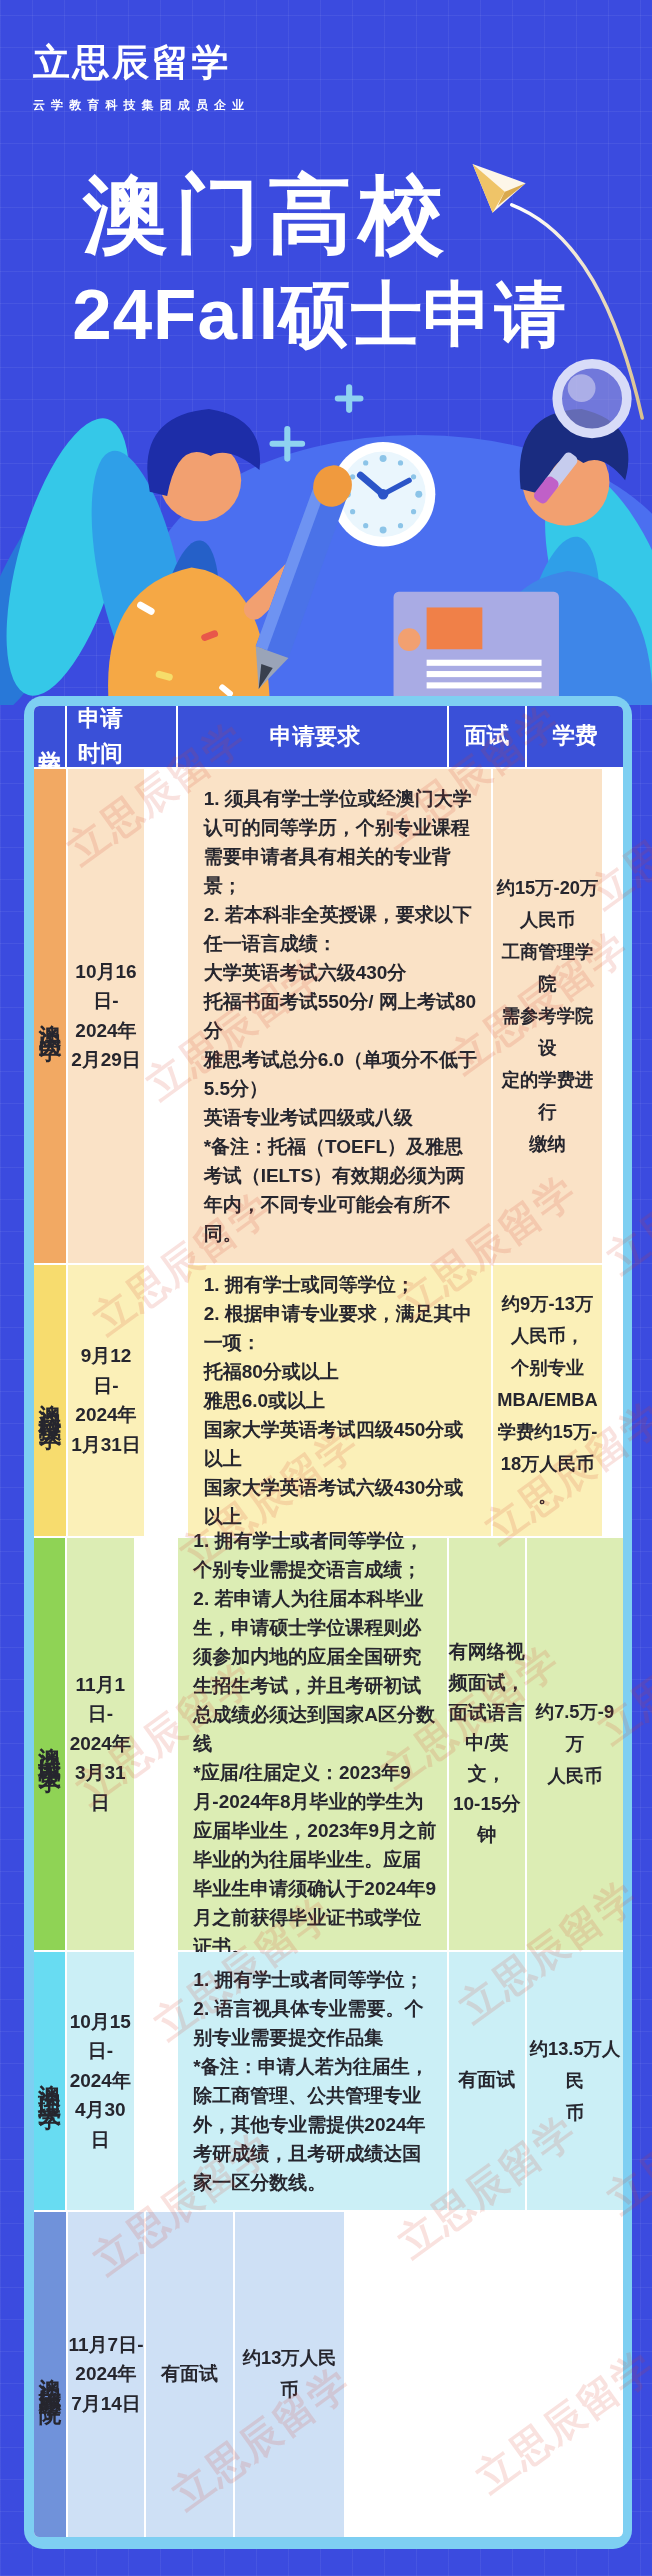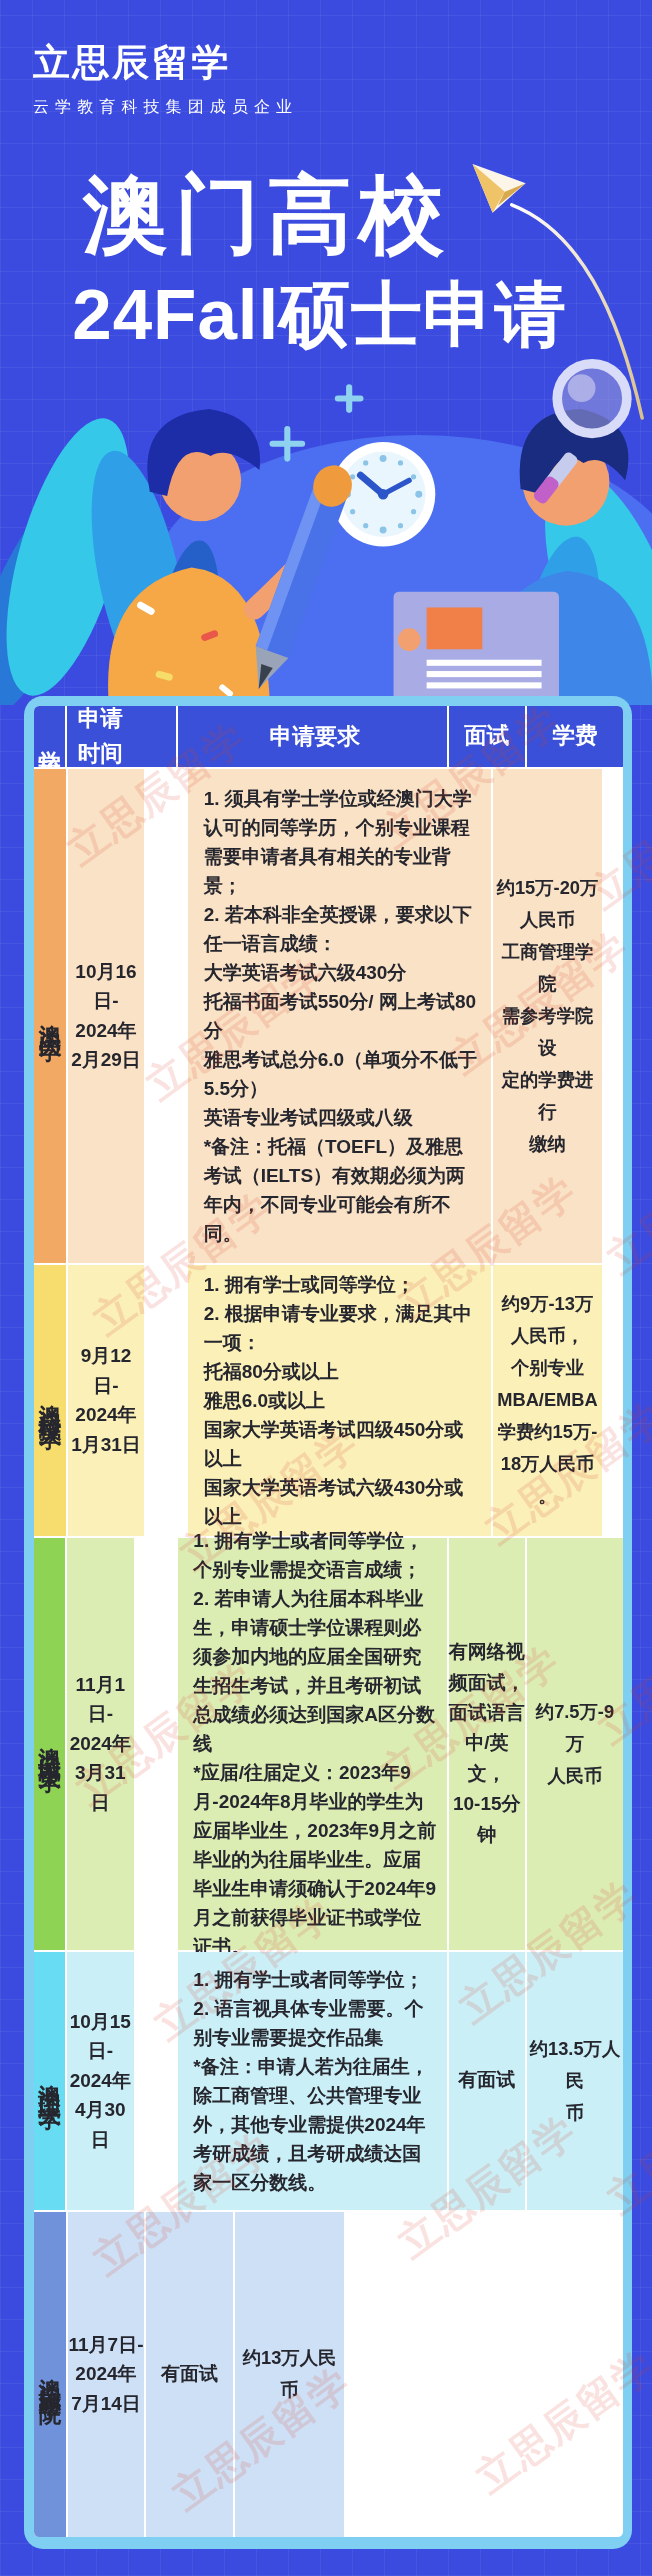--- a/index.html
+++ b/index.html
@@ -11,21 +11,21 @@
   
   .grid-bg{
     position:absolute;inset:0;
     background-image:
       repeating-linear-gradient(0deg, rgba(255,255,255,.06) 0 0.9px, transparent 0.9px 32px),
       repeating-linear-gradient(90deg, rgba(255,255,255,.06) 0 0.9px, transparent 0.9px 32px);
     pointer-events:none;
   }
   .brand{position:absolute;left:33px;top:38px;color:#fff;}
   .brand-logo{font-size:37px;font-weight:900;letter-spacing:2.6px;}
-  .brand-tagline{margin-top:8.7px;font-size:16px;font-weight:400;letter-spacing:6.1px;}
+  .brand-tagline{margin-top:8.7px;font-size:12px;font-weight:700;letter-spacing:6.1px;}
 
   .title{position:absolute;left:0;top:0;width:653px;text-align:center;color:#fff;}
   .title-line1{position:absolute;top:158px;width:534px;font-size:85px;font-weight:900;letter-spacing:7px;}
   .title-line2{position:absolute;top:268px;width:639px;font-size:71px;font-weight:900;letter-spacing:0.9px;}
 
   svg{position:absolute;left:0;pointer-events:none;}
   .plane-svg{top:131px;}
   .hero-svg{top:348px;}
 
   

